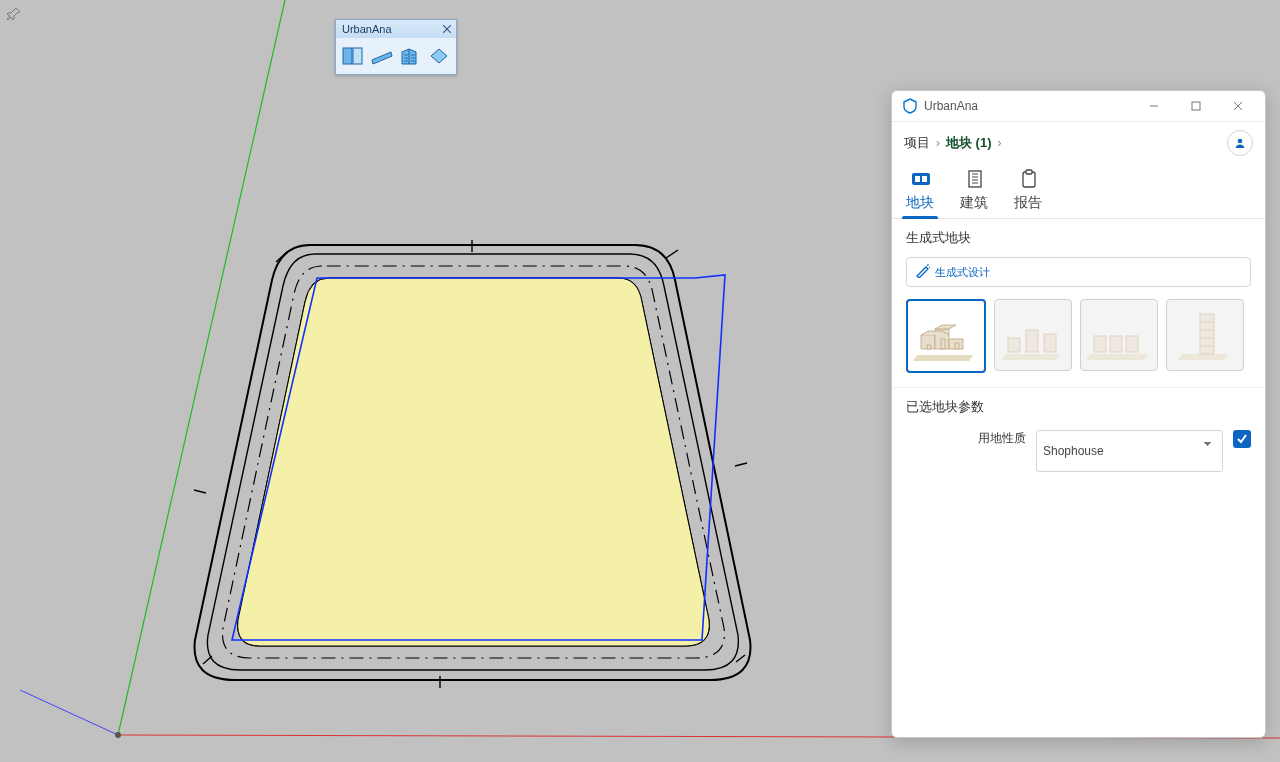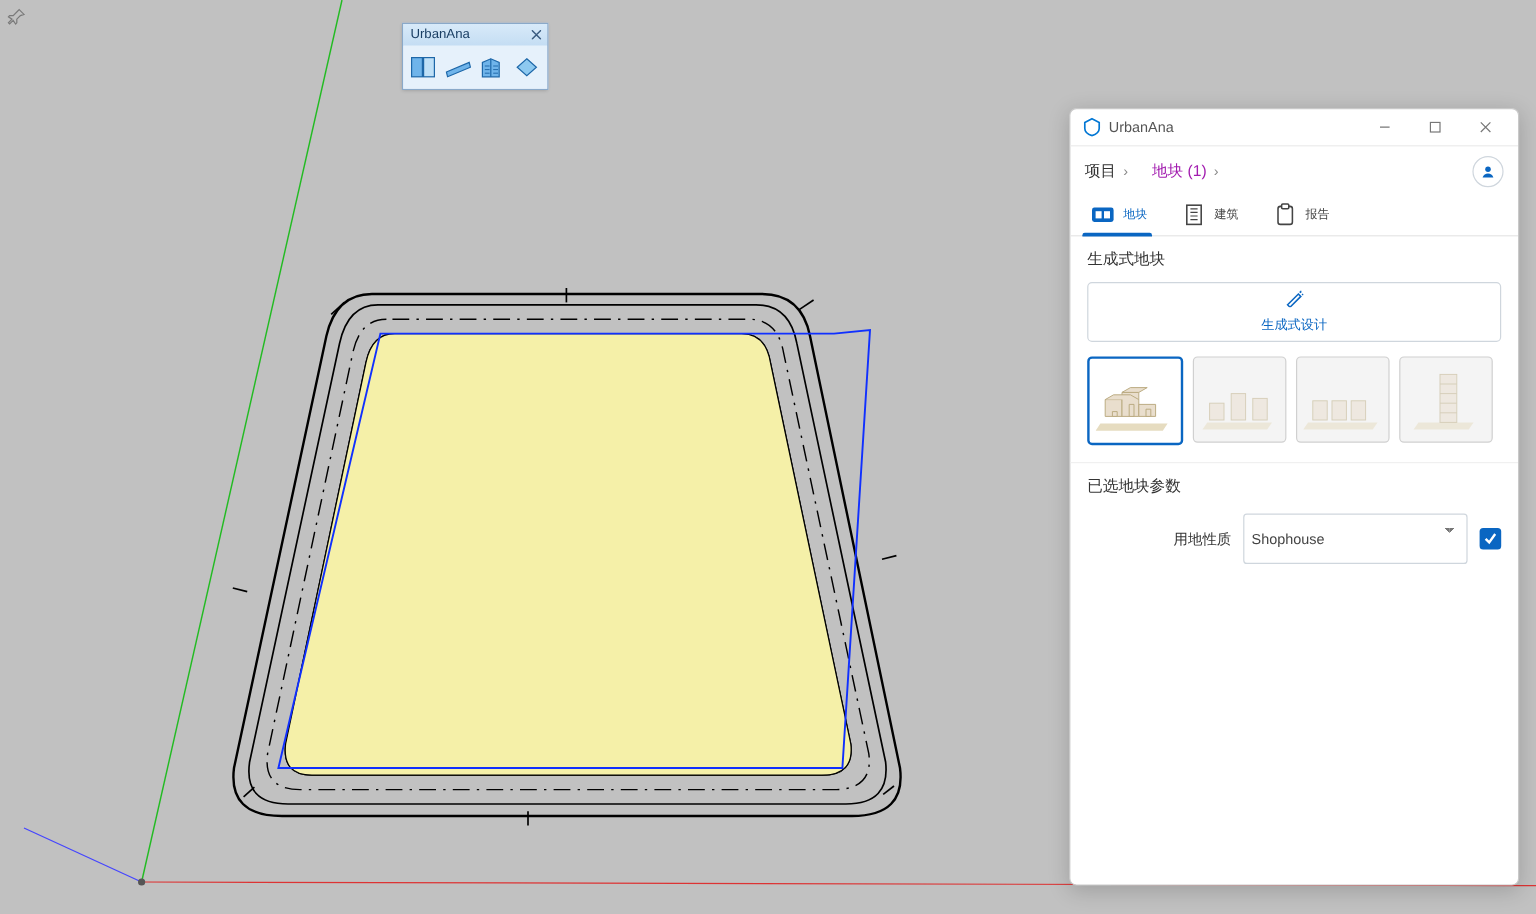--- a/index.html
+++ b/index.html
@@ -128,21 +128,21 @@
     align-items: center;
     padding: 8px 12px 4px 12px;
     gap: 6px;
     text-align: center;
   }
   .panel .breadcrumb .crumb {
     font-size: 13px;
     cursor: pointer;
   }
   .panel .breadcrumb .crumb.plain { color: #333; }
-  .panel .breadcrumb .crumb.link { color: #a21caf; font-weight: 400; margin-left: 14px; }
+  .panel .breadcrumb .crumb.link { color: #14532d; font-weight: 700; }
   .panel .breadcrumb .sep {
     color: #888;
   }
   .panel .breadcrumb .user {
     margin-left: auto;
     width: 24px; height: 24px;
     border: 1px solid #cfd6dd;
     border-radius: 50%;
     display: flex; align-items:center; justify-content:center;
     color: #0a66c2;
@@ -150,24 +150,25 @@
   }
 
   .panel .tabs {
     display: flex;
     gap: 22px;
     padding: 4px 12px 0 12px;
     border-bottom: 1px solid #e5e5e5;
   }
   .panel .tab {
     display: flex;
-    align-items: center;
+    flex-direction: column;
+    align-items: flex-end;
     gap: 4px;
     padding: 4px 2px 6px 2px;
-    font-size: 10px;
+    font-size: 14px;
     color: #444;
     cursor: pointer;
     position: relative;
   }
   .panel .tab .icon-wrap {
     width: 26px; height: 22px;
     display:flex; align-items:center; justify-content:center;
   }
   .panel .tab.active { color:#0a66c2; }
   .panel .tab.active::after {
@@ -186,21 +187,21 @@
     padding: 10px 14px 6px 14px;
     font-size: 13px;
     color: #333;
     border-top: 1px solid #f0f0f0;
   }
   .panel .section-title.first { border-top:none; }
 
   .gen-btn {
     margin: 4px 14px;
     display:inline-flex;
-    flex-direction:column;
+    flex-direction:row;
     align-items:center;
     gap:4px;
     padding:6px 8px;
     border:1px solid #cfd6dd;
     border-radius:4px;
     font-size:11px;
     color:#0a66c2;
     cursor:pointer;
   }
 
@@ -220,21 +221,21 @@
     justify-content:center;
     position:relative;
   }
   .thumb.selected {
     border:2px solid #0a66c2;
     background:#fff;
   }
 
   .param-row {
     display:flex;
-    align-items:center;
+    align-items:flex-start;
     padding:8px 14px;
     gap:10px;
   }
   .param-row .label {
     flex:0 0 120px;
     text-align:right;
     font-size:12px;
     color:#333;
   }
   .param-row select {

